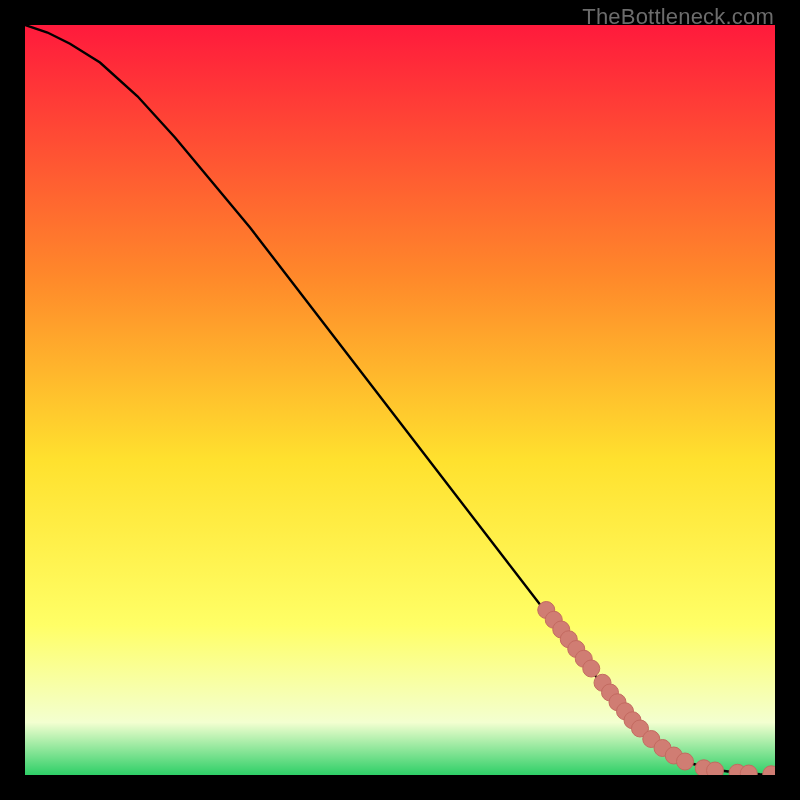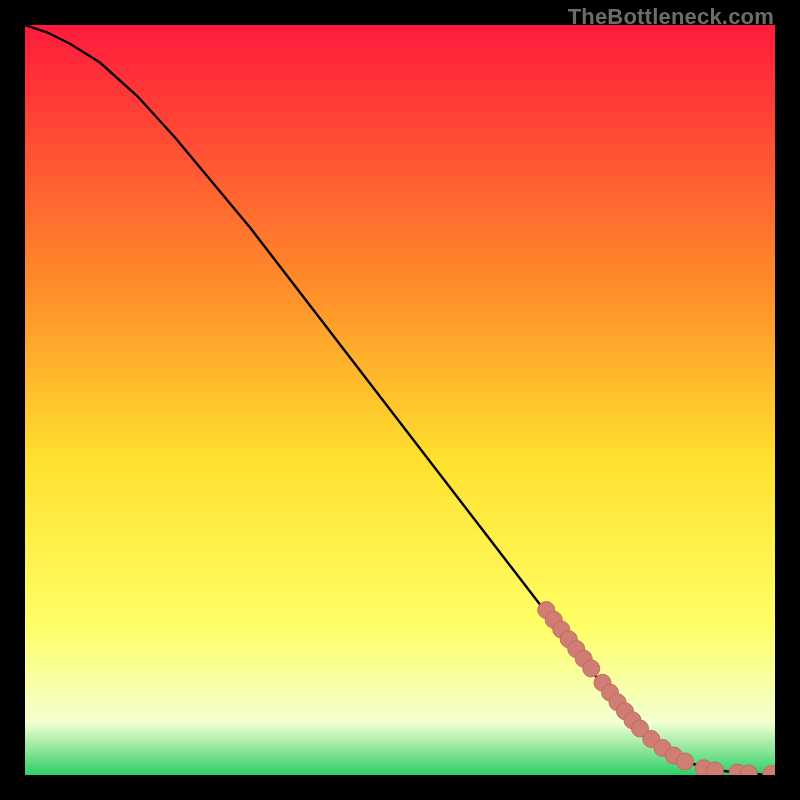--- a/index.html
+++ b/index.html
@@ -22,21 +22,21 @@
     left: 25px;
     top: 25px;
     width: 750px;
     height: 750px;
   }
   .watermark {
     position: absolute;
     top: 4px;
     right: 26px;
     font-size: 22px;
-    font-weight: 700;
+    font-weight: 400;
     color: #6c6c6c;
     letter-spacing: 0.2px;
   }
 </style>
 </head>
 <body>
 
 <div class="frame">
   <div class="watermark">TheBottleneck.com</div>
   <svg class="plot" viewBox="0 0 750 750" preserveAspectRatio="none">

